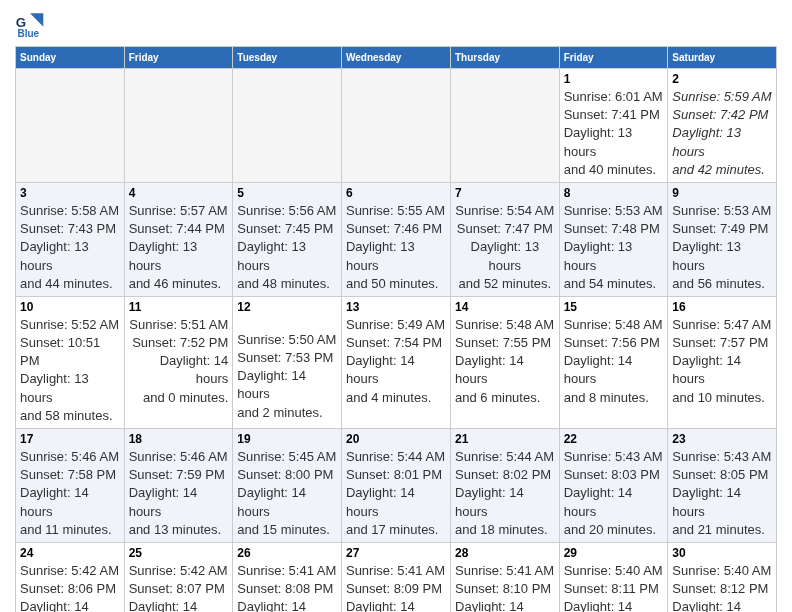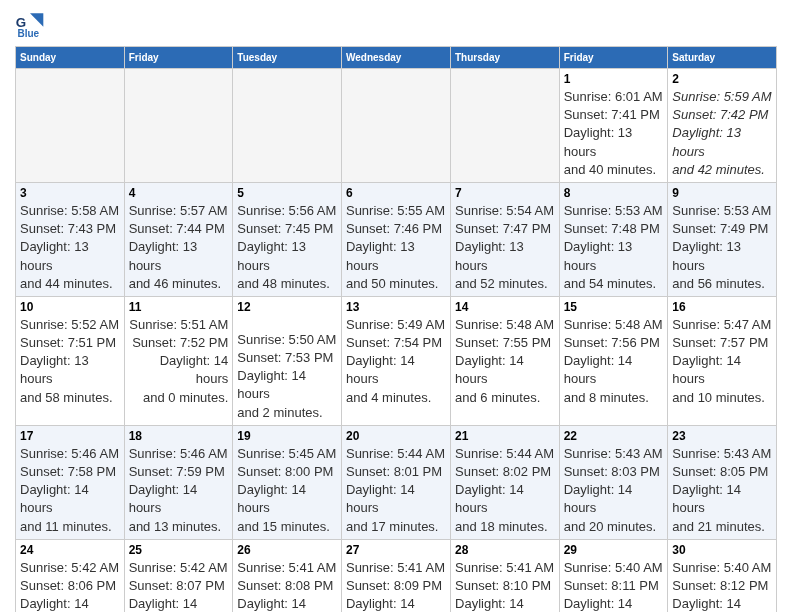--- a/index.html
+++ b/index.html
@@ -164,21 +164,21 @@
         </td>
         <td>
           <span class="day-num">6</span>
           <div class="day-detail" style="white-space: pre-line;">Sunrise: 5:55 AM
 Sunset: 7:46 PM
 Daylight: 13 hours
 and 50 minutes.</div>
         </td>
         <td>
           <span class="day-num">7</span>
-          <div class="day-detail" style="white-space: pre-line;">Sunrise: 5:54 AM
+          <div class="day-detail" style="white-space: pre-line; text-align: center;">Sunrise: 5:54 AM
 Sunset: 7:47 PM
 Daylight: 13 hours
 and 52 minutes.</div>
         </td>
         <td>
           <span class="day-num">8</span>
           <div class="day-detail" style="white-space: pre-line;">Sunrise: 5:53 AM
 Sunset: 7:48 PM
 Daylight: 13 hours
 and 54 minutes.</div>
@@ -188,21 +188,21 @@
           <div class="day-detail" style="white-space: pre-line;">Sunrise: 5:53 AM
 Sunset: 7:49 PM
 Daylight: 13 hours
 and 56 minutes.</div>
         </td>
       </tr>
       <tr>
         <td>
           <span class="day-num">10</span>
           <div class="day-detail" style="white-space: pre-line;">Sunrise: 5:52 AM
-Sunset: 7:51 PM
+Sunset: 10:51 PM
 Daylight: 13 hours
 and 58 minutes.</div>
         </td>
         <td>
           <span class="day-num">11</span>
           <div class="day-detail" style="white-space: pre-line; text-align: right;">Sunrise: 5:51 AM
 Sunset: 7:52 PM
 Daylight: 14 hours
 and 0 minutes.</div>
         </td>

